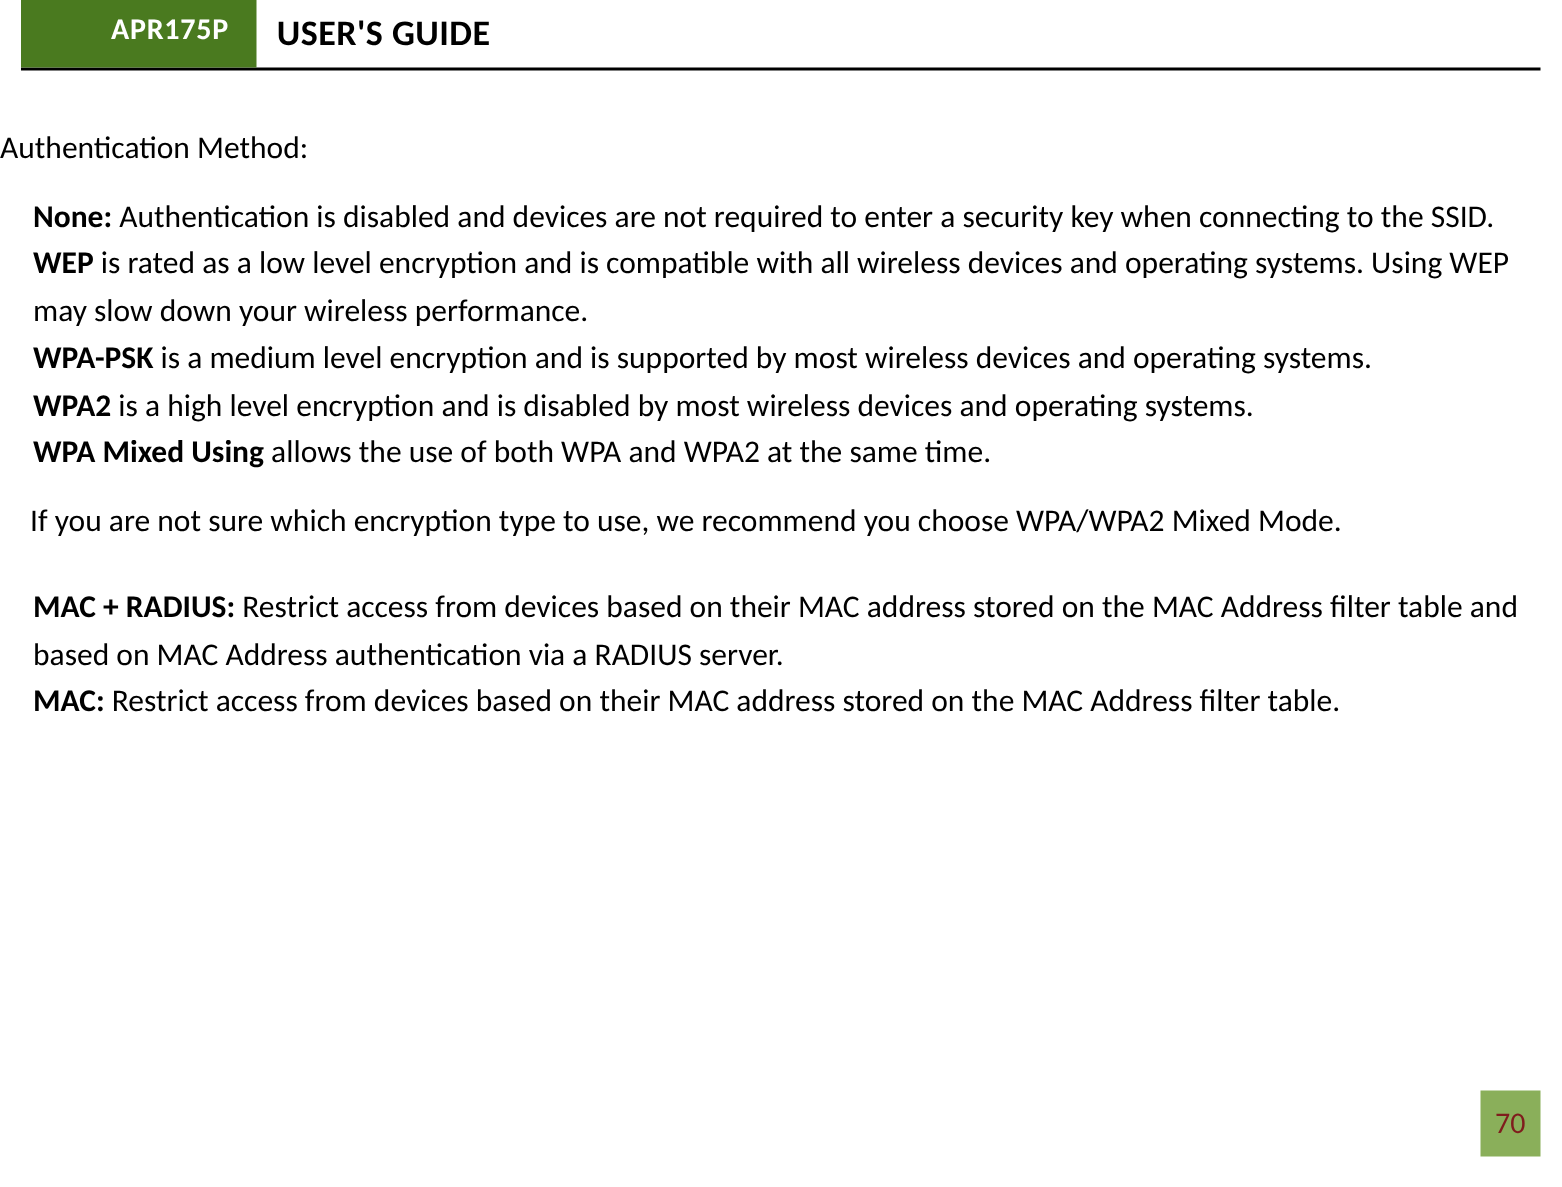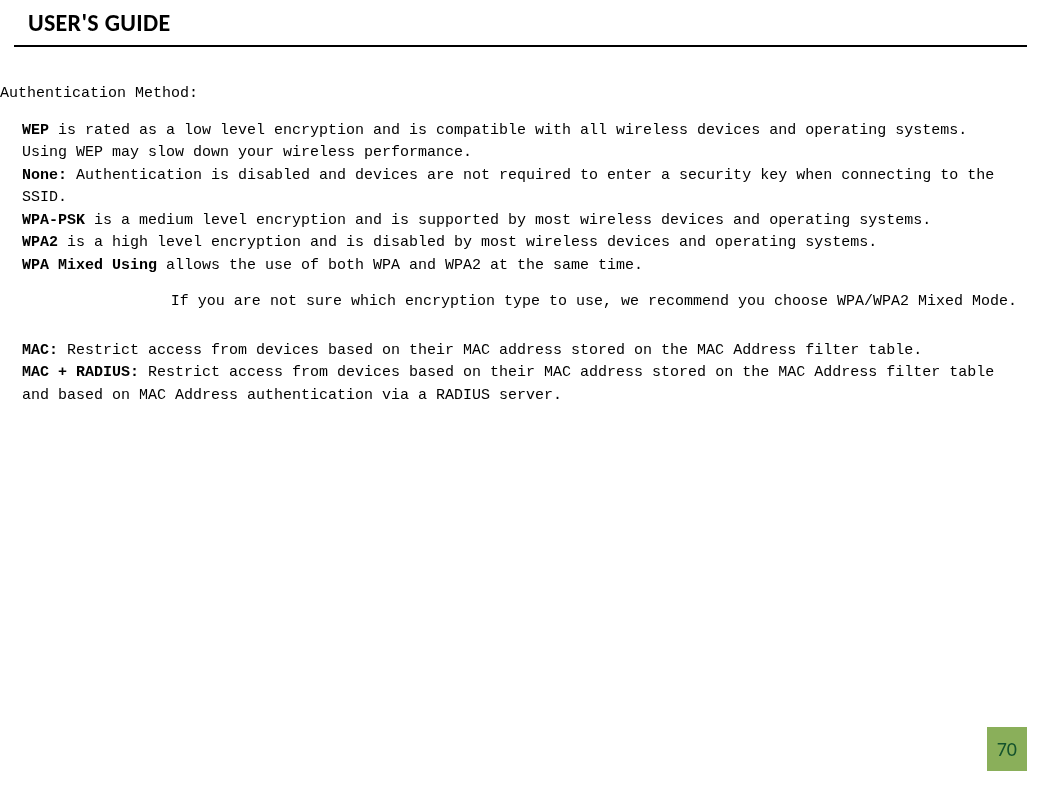--- a/index.html
+++ b/index.html
@@ -31,93 +31,92 @@
       letter-spacing: 0.5px;
     }
     .header-title {
       font-weight: bold;
       font-size: 24px;
       padding: 8px 14px;
       letter-spacing: 0.3px;
     }
     .content {
       padding: 36px 0 0 0;
-      font-size: 15px;
+      font-size: 21px;
       line-height: 1.5;
-      font-family: Liberation Mono, monospace;
     }
     .section-heading {
       margin-bottom: 14px;
       margin-left: 0;
     }
     .para-block {
       margin-left: 22px;
       margin-right: 24px;
       margin-bottom: 14px;
     }
     .item {
       margin-bottom: 0;
     }
     .bold-label {
       font-weight: bold;
     }
     .recommend {
       margin-left: 20px;
       margin-right: 24px;
       margin-bottom: 26px;
-      text-align: right;
     }
     .page-number {
       position: absolute;
       right: 14px;
       bottom: 20px;
       background: #8aaf5a;
-      color: #14532d;
+      color: #7f1d1d;
       font-size: 20px;
       padding: 10px 10px;
       min-width: 36px;
       text-align: center;
     }
   </style>
 </head>
 <body>
 
 <div class="header">
+  <div class="header-model">APR175P</div>
   <div class="header-title">USER'S GUIDE</div>
 </div>
 
 <div class="content">
 
   <div class="section-heading">Authentication Method:</div>
 
   <div class="para-block">
     <div class="item">
-      <span class="bold-label">WEP</span><span> is rated as a low level encryption and is compatible with all wireless devices and operating systems. Using WEP may slow down your wireless performance.</span>
+      <span class="bold-label">None:</span><span> Authentication is disabled and devices are not required to enter a security key when connecting to the SSID.</span>
     </div>
     <div class="item">
-      <span class="bold-label">None:</span><span> Authentication is disabled and devices are not required to enter a security key when connecting to the SSID.</span>
+      <span class="bold-label">WEP</span><span> is rated as a low level encryption and is compatible with all wireless devices and operating systems. Using WEP may slow down your wireless performance.</span>
     </div>
     <div class="item">
       <span class="bold-label">WPA-PSK</span><span> is a medium level encryption and is supported by most wireless devices and operating systems.</span>
     </div>
     <div class="item">
       <span class="bold-label">WPA2</span><span> is a high level encryption and is disabled by most wireless devices and operating systems.</span>
     </div>
     <div class="item">
       <span class="bold-label">WPA Mixed Using</span><span> allows the use of both WPA and WPA2 at the same time.</span>
     </div>
   </div>
 
   <div class="recommend">If you are not sure which encryption type to use, we recommend you choose WPA/WPA2 Mixed Mode.</div>
 
 
   <div class="para-block">
     <div class="item">
-      <span class="bold-label">MAC:</span><span> Restrict access from devices based on their MAC address stored on the MAC Address filter table.</span>
+      <span class="bold-label">MAC + RADIUS:</span><span> Restrict access from devices based on their MAC address stored on the MAC Address filter table and based on MAC Address authentication via a RADIUS server.</span>
     </div>
     <div class="item">
-      <span class="bold-label">MAC + RADIUS:</span><span> Restrict access from devices based on their MAC address stored on the MAC Address filter table and based on MAC Address authentication via a RADIUS server.</span>
+      <span class="bold-label">MAC:</span><span> Restrict access from devices based on their MAC address stored on the MAC Address filter table.</span>
     </div>
   </div>
 
 </div>
 
 <div class="page-number">70</div>
 
 </body></html>

